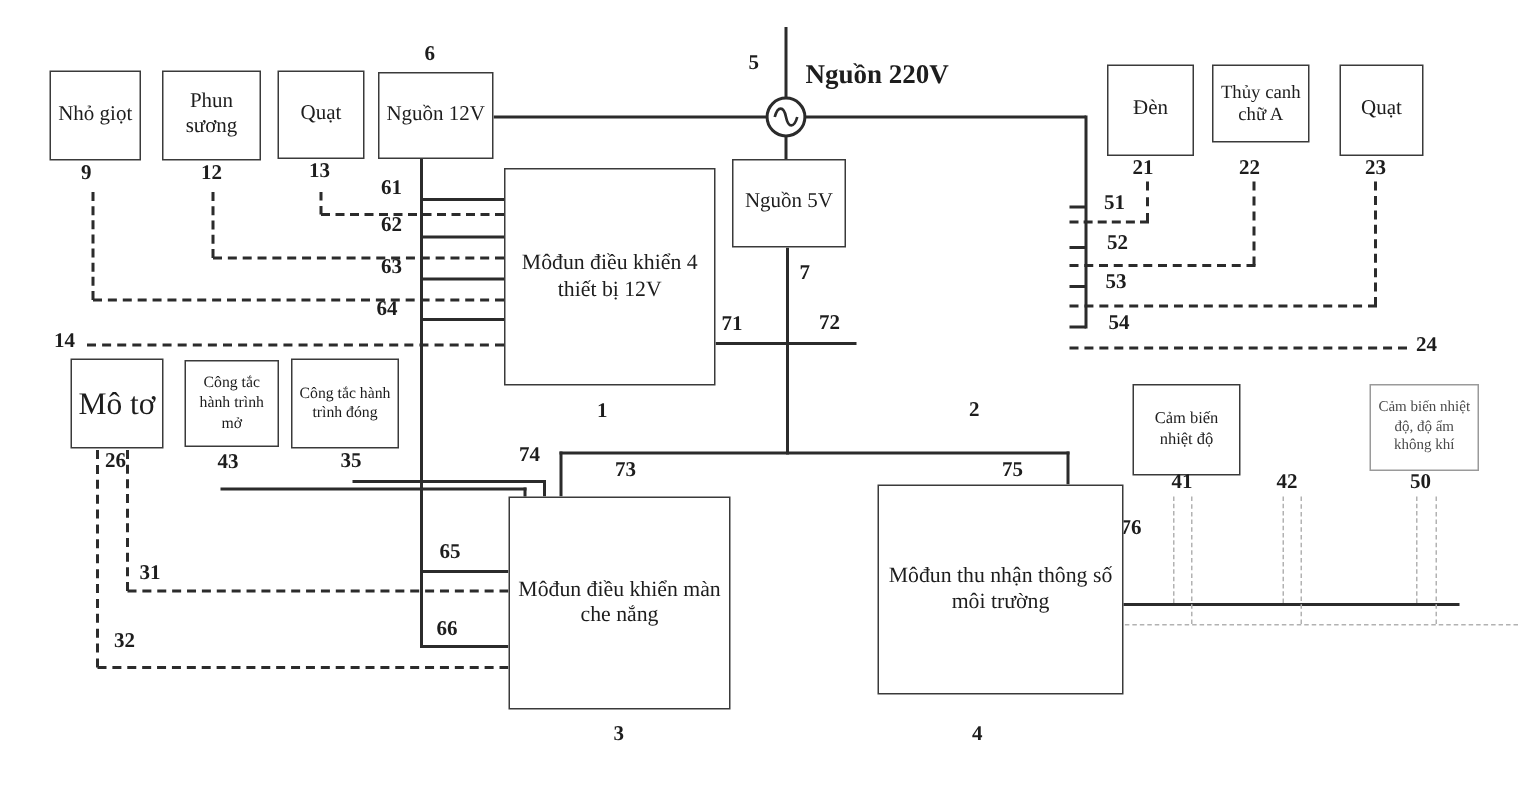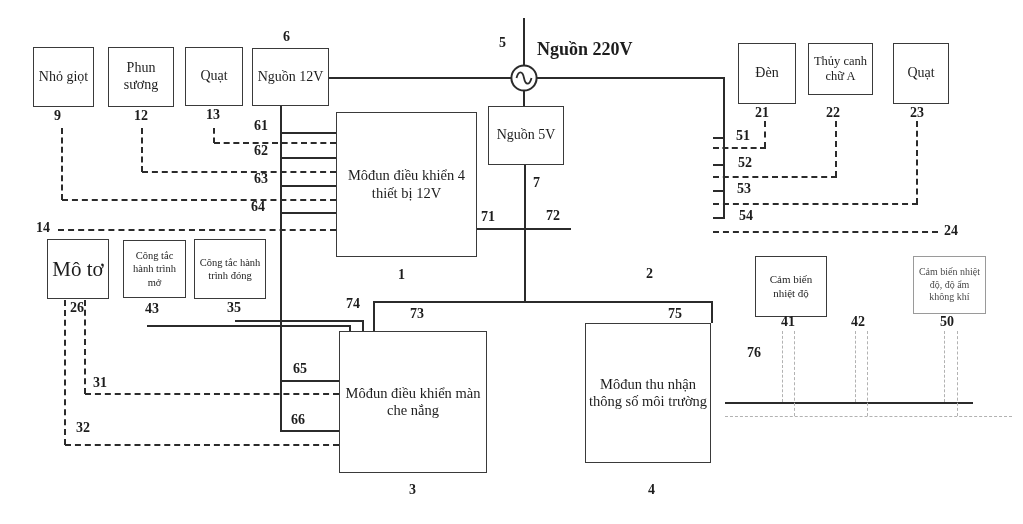--- a/index.html
+++ b/index.html
@@ -157,21 +157,21 @@
     </div>
   <div class="num" style="left:398px;top:268px">1</div>
 
   <div class="num" style="left:646px;top:267px">2</div>
 
   <div class="box module" style="left:339px;top:331px;width:148px;height:142px">
     <span>Môđun điều khiển màn che nắng</span>
     </div>
   <div class="num" style="left:409px;top:483px">3</div>
 
-  <div class="box module" style="left:585px;top:323px;width:126px;height:140px">
+  <div class="box module" style="left:585px;top:323px;width:164px;height:140px">
     <span>Môđun thu nhận thông số môi trường</span>
     </div>
   <div class="num" style="left:648px;top:483px">4</div>
 
   <div class="box" style="left:47px;top:239px;width:62px;height:60px;font-size:21px">
     <span>Mô tơ</span>
     </div>
   <div class="num" style="left:70px;top:301px">26</div>
 
   <div class="box small" style="left:123px;top:240px;width:63px;height:58px">

